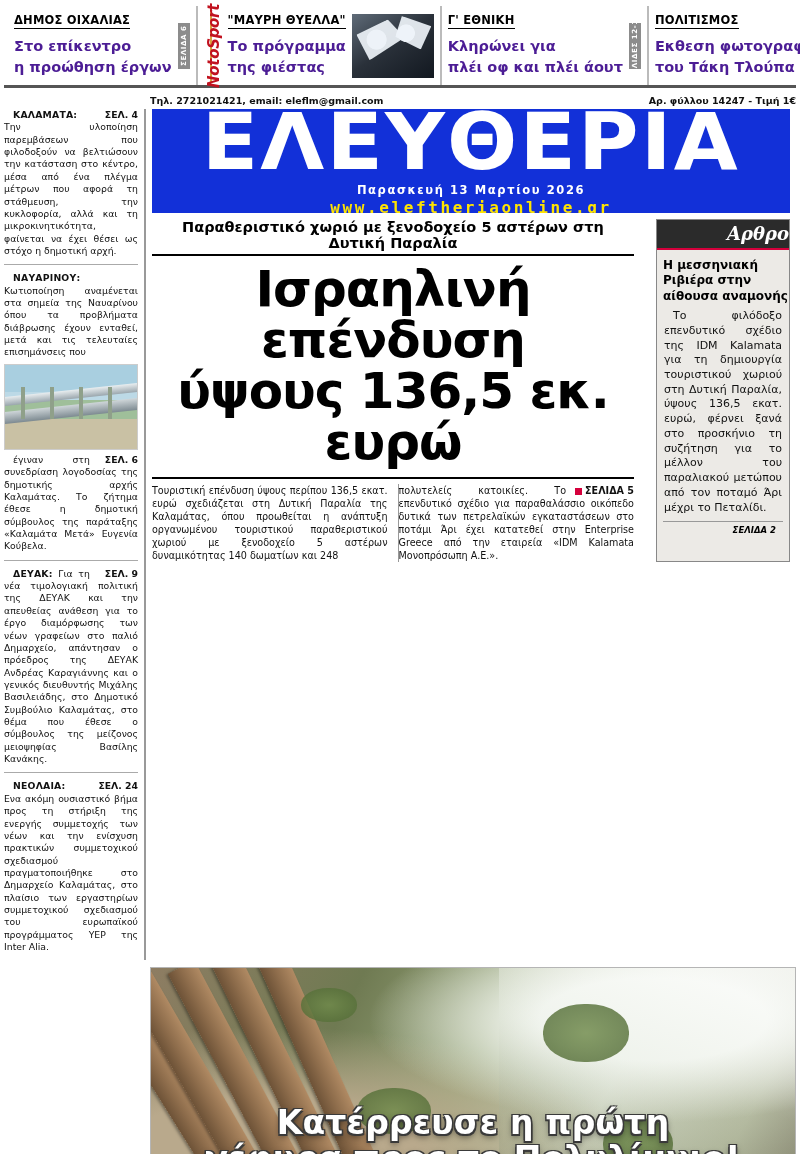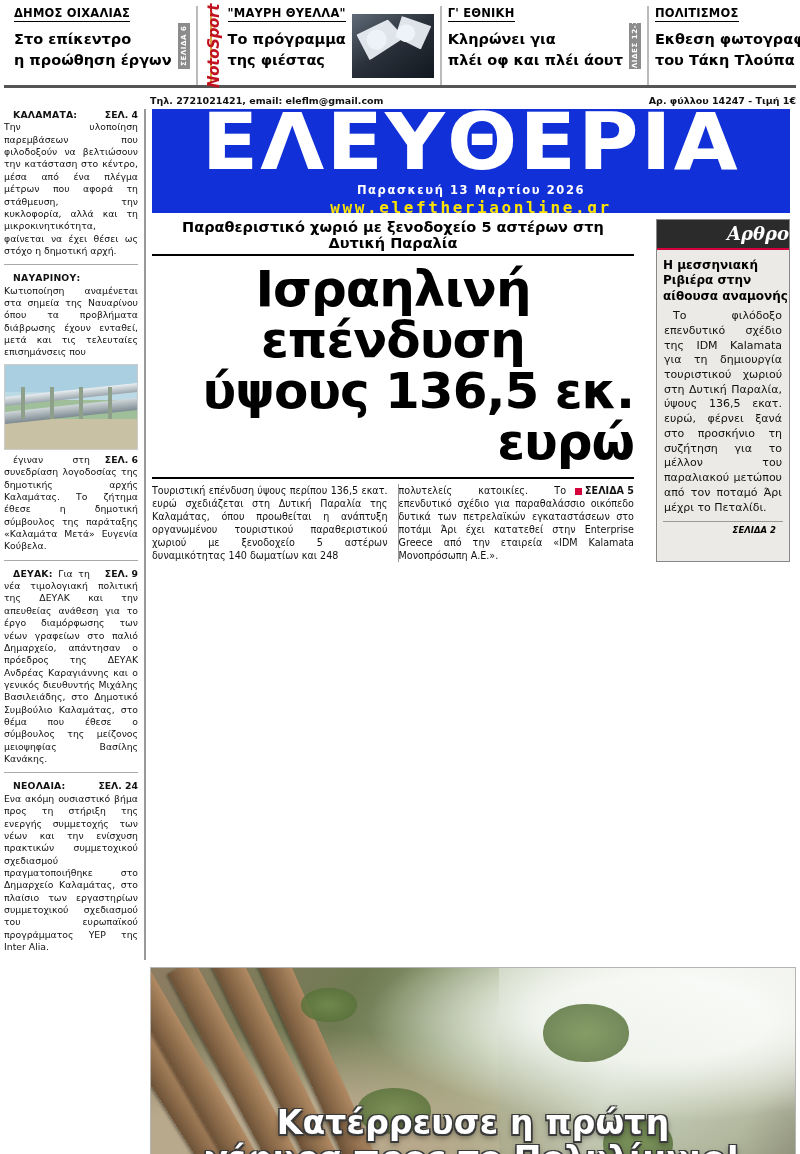--- a/index.html
+++ b/index.html
@@ -24,30 +24,30 @@
     border-bottom: 3px solid #555;
     margin: 0 4px;
   }
   .teaser {
     display: flex;
     align-items: stretch;
     position: relative;
     padding: 0 6px;
   }
   .teaser + .teaser { border-left: 2px solid #bbb; }
-  .teaser-txt { display: flex; flex-direction: column; justify-content: flex-start; }
+  .teaser-txt { display: flex; flex-direction: column; justify-content: center; }
   .teaser-kicker {
     font-size: 11.5px; font-weight: 700; color: #000;
     letter-spacing: .2px;
     border-bottom: 1px solid #000;
     display: inline-block; align-self: flex-start;
     padding-bottom: 1px; margin-bottom: 7px;
   }
   .teaser-l1, .teaser-l2 {
-    font-size: 14.5px; font-weight: 700; color: #000000; line-height: 1.45;
+    font-size: 14.5px; font-weight: 700; color: #4c1d95; line-height: 1.45;
     white-space: nowrap;
   }
   .pagetab {
     writing-mode: vertical-rl;
     text-orientation: mixed;
     transform: rotate(180deg);
     background: #8c8c8c;
     color: #fff;
     font-size: 7px;
     font-weight: 700;
@@ -177,21 +177,21 @@
   .kicker-rule {
     font-size: 14.5px; font-weight: 800; text-align: center;
     color: #000; padding-bottom: 3px;
     border-bottom: 2px solid #000;
   }
   .mainhead {
     font-size: 50px; font-weight: 800; text-align: center;
     line-height: 1.02; letter-spacing: -1px; color: #000;
     margin: 8px 0 9px 0;
   }
-  .mainhead .l2 { display: block; text-align: right; }
+  .mainhead .l2 { display: block; }
   .lead-body {
     display: flex; 
     border-top: 2px solid #000; padding-top: 5px;
   }
   .lead-body .col {
     flex: 1 1 0; font-size: 9.6px; line-height: 1.36;
     text-align: justify; color: #111;
   }
   .lead-body .col.first { border-right: 1px solid #999; padding-right: 10px; }
   .seal { font-weight: 700; float: right; white-space: nowrap; margin-left: 9px; }

